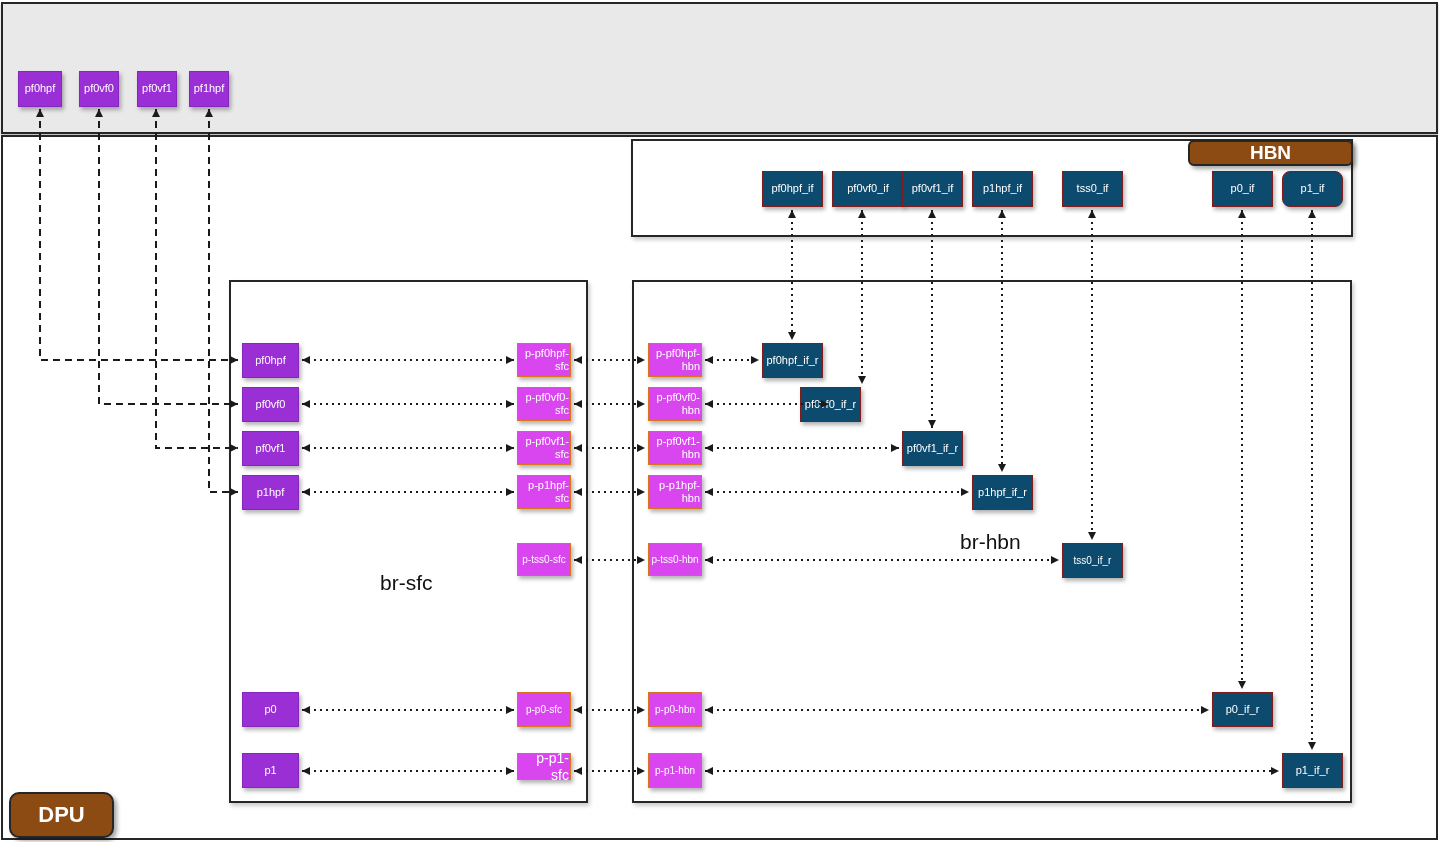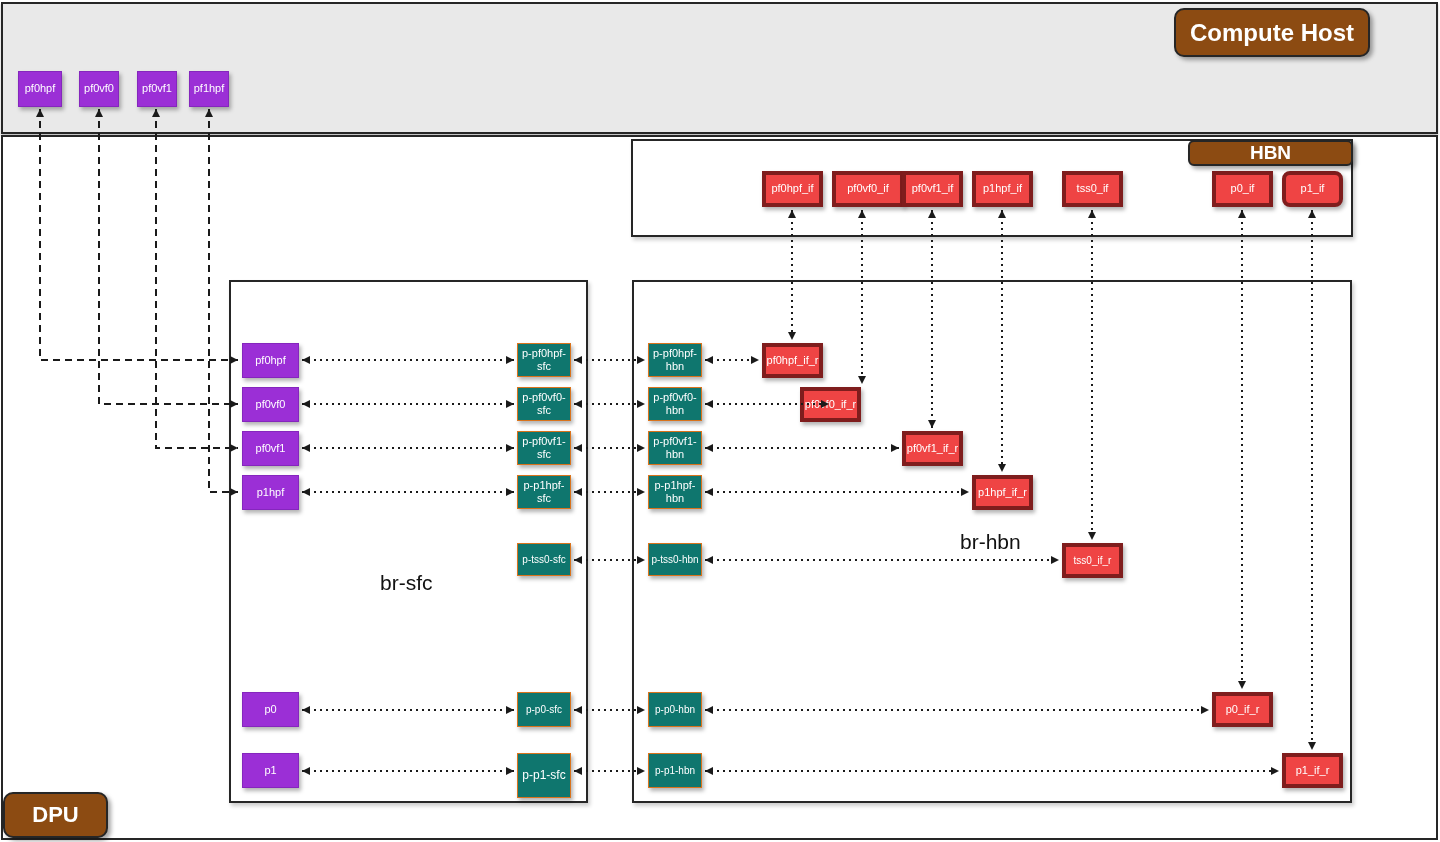--- a/index.html
+++ b/index.html
@@ -13,29 +13,29 @@
   #hbn-box{left:631px;top:139px;width:722px;height:98px;box-shadow:2px 3px 4px rgba(0,0,0,0.2);}
   #brsfc-box{left:229px;top:280px;width:359px;height:523px;box-shadow:2px 3px 4px rgba(0,0,0,0.2);}
   #brhbn-box{left:632px;top:280px;width:720px;height:523px;box-shadow:2px 3px 4px rgba(0,0,0,0.2);}
 
   
   .badge{position:absolute;background:#8c4b12;border:2px solid #262626;border-radius:10px;color:#ffffff;
          font-weight:bold;display:flex;align-items:center;justify-content:center;z-index:4;
          box-shadow:3px 3px 4px rgba(0,0,0,0.35);}
   #badge-compute-host{left:1174px;top:8px;width:196px;height:49px;font-size:24px;}
   #badge-hbn{left:1188px;top:140px;width:165px;height:26px;font-size:19px;border-radius:6px;border-width:2px;text-align:right;}
-  #badge-dpu{left:3px;top:792px;width:105px;height:46px;font-size:22px;text-align:right;}
+  #badge-dpu{left:9px;top:792px;width:105px;height:46px;font-size:22px;text-align:right;}
 
   
-  .node{position:absolute;display:flex;align-items:center;justify-content:center;text-align:center;
+  .node{position:absolute;display:flex;align-items:center;justify-content:center;text-align:right;
         color:#ffffff;font-size:11px;line-height:1.2;z-index:2;padding:1px;
         box-shadow:2px 3px 4px rgba(0,0,0,0.3);overflow-wrap:break-word;word-break:normal;}
   .purple{background:#9b2fd6;border:1px solid #8526bd;}
-  .orange{background:#0f766e;border:1px solid #d9731c;}
-  .blue{background:#ef4444;border:4px solid #7f1d1d;}
+  .orange{background:#d946ef;border:1px solid #d9731c;}
+  .blue{background:#0c4a6e;border:1px solid #7f1d1d;}
 
   
   .bridge-label{position:absolute;color:#111111;font-size:21px;z-index:2;}
   #label-brsfc{left:380px;top:531px;margin-top:40px;}
   #label-brhbn{left:960px;top:530px;}
 
   
   #wires{position:absolute;left:0;top:0;z-index:3;pointer-events:none;}
   .wire{stroke:#1a1a1a;stroke-width:2;fill:none;}
   .dashed{stroke-dasharray:7 5;}
@@ -45,21 +45,20 @@
 <body>
 
 <div id="stage">
 
   <div class="bigbox" id="host-strip"></div>
   <div class="bigbox" id="dpu-box"></div>
   <div class="bigbox" id="hbn-box"></div>
   <div class="bigbox" id="brsfc-box"></div>
   <div class="bigbox" id="brhbn-box"></div>
 
-  <div class="badge" id="badge-compute-host">Compute Host</div>
   <div class="badge" id="badge-hbn">HBN</div>
   <div class="badge" id="badge-dpu">DPU</div>
 
   <div class="bridge-label" id="label-brsfc">br-sfc</div>
   <div class="bridge-label" id="label-brhbn">br-hbn</div>
 
   <div class="node purple" style="left:18px;top:71px;width:44px;height:36px;">pf0hpf</div>
   <div class="node purple" style="left:79px;top:71px;width:40px;height:36px;">pf0vf0</div>
   <div class="node purple" style="left:137px;top:71px;width:40px;height:36px;">pf0vf1</div>
   <div class="node purple" style="left:189px;top:71px;width:40px;height:36px;">pf1hpf</div>
@@ -78,21 +77,21 @@
   <div class="node purple" style="left:242px;top:475px;width:57px;height:35px;">p1hpf</div>
   <div class="node purple" style="left:242px;top:692px;width:57px;height:35px;">p0</div>
   <div class="node purple" style="left:242px;top:753px;width:57px;height:35px;">p1</div>
 
   <div class="node orange" style="left:517px;top:343px;width:54px;height:34px;">p-pf0hpf-sfc</div>
   <div class="node orange" style="left:517px;top:387px;width:54px;height:34px;">p-pf0vf0-sfc</div>
   <div class="node orange" style="left:517px;top:431px;width:54px;height:34px;">p-pf0vf1-sfc</div>
   <div class="node orange" style="left:517px;top:475px;width:54px;height:34px;">p-p1hpf-sfc</div>
   <div class="node orange" style="left:517px;top:543px;width:54px;height:33px;font-size:10px;">p-tss0-sfc</div>
   <div class="node orange" style="left:517px;top:692px;width:54px;height:35px;font-size:10px;">p-p0-sfc</div>
-  <div class="node orange" style="left:517px;top:753px;width:54px;height:45px;font-size:12px;">p-p1-sfc</div>
+  <div class="node orange" style="left:517px;top:753px;width:54px;height:27px;font-size:14px;">p-p1-sfc</div>
 
   <div class="node orange" style="left:648px;top:343px;width:54px;height:34px;">p-pf0hpf-hbn</div>
   <div class="node orange" style="left:648px;top:387px;width:54px;height:34px;">p-pf0vf0-hbn</div>
   <div class="node orange" style="left:648px;top:431px;width:54px;height:34px;">p-pf0vf1-hbn</div>
   <div class="node orange" style="left:648px;top:475px;width:54px;height:34px;">p-p1hpf-hbn</div>
   <div class="node orange" style="left:648px;top:543px;width:54px;height:33px;font-size:10px;">p-tss0-hbn</div>
   <div class="node orange" style="left:648px;top:692px;width:54px;height:35px;font-size:10px;">p-p0-hbn</div>
   <div class="node orange" style="left:648px;top:753px;width:54px;height:35px;font-size:10px;">p-p1-hbn</div>
 
   <div class="node blue" style="left:762px;top:343px;width:61px;height:35px;">pf0hpf_if_r</div>

